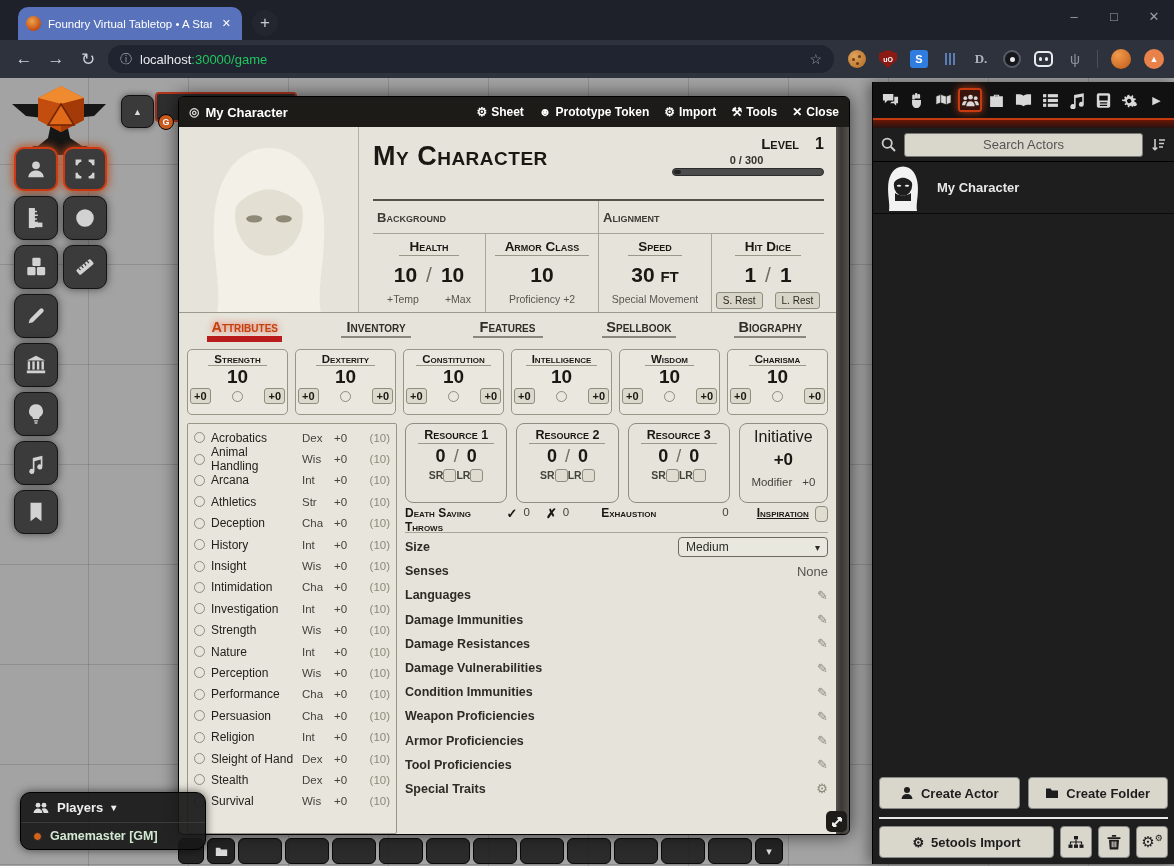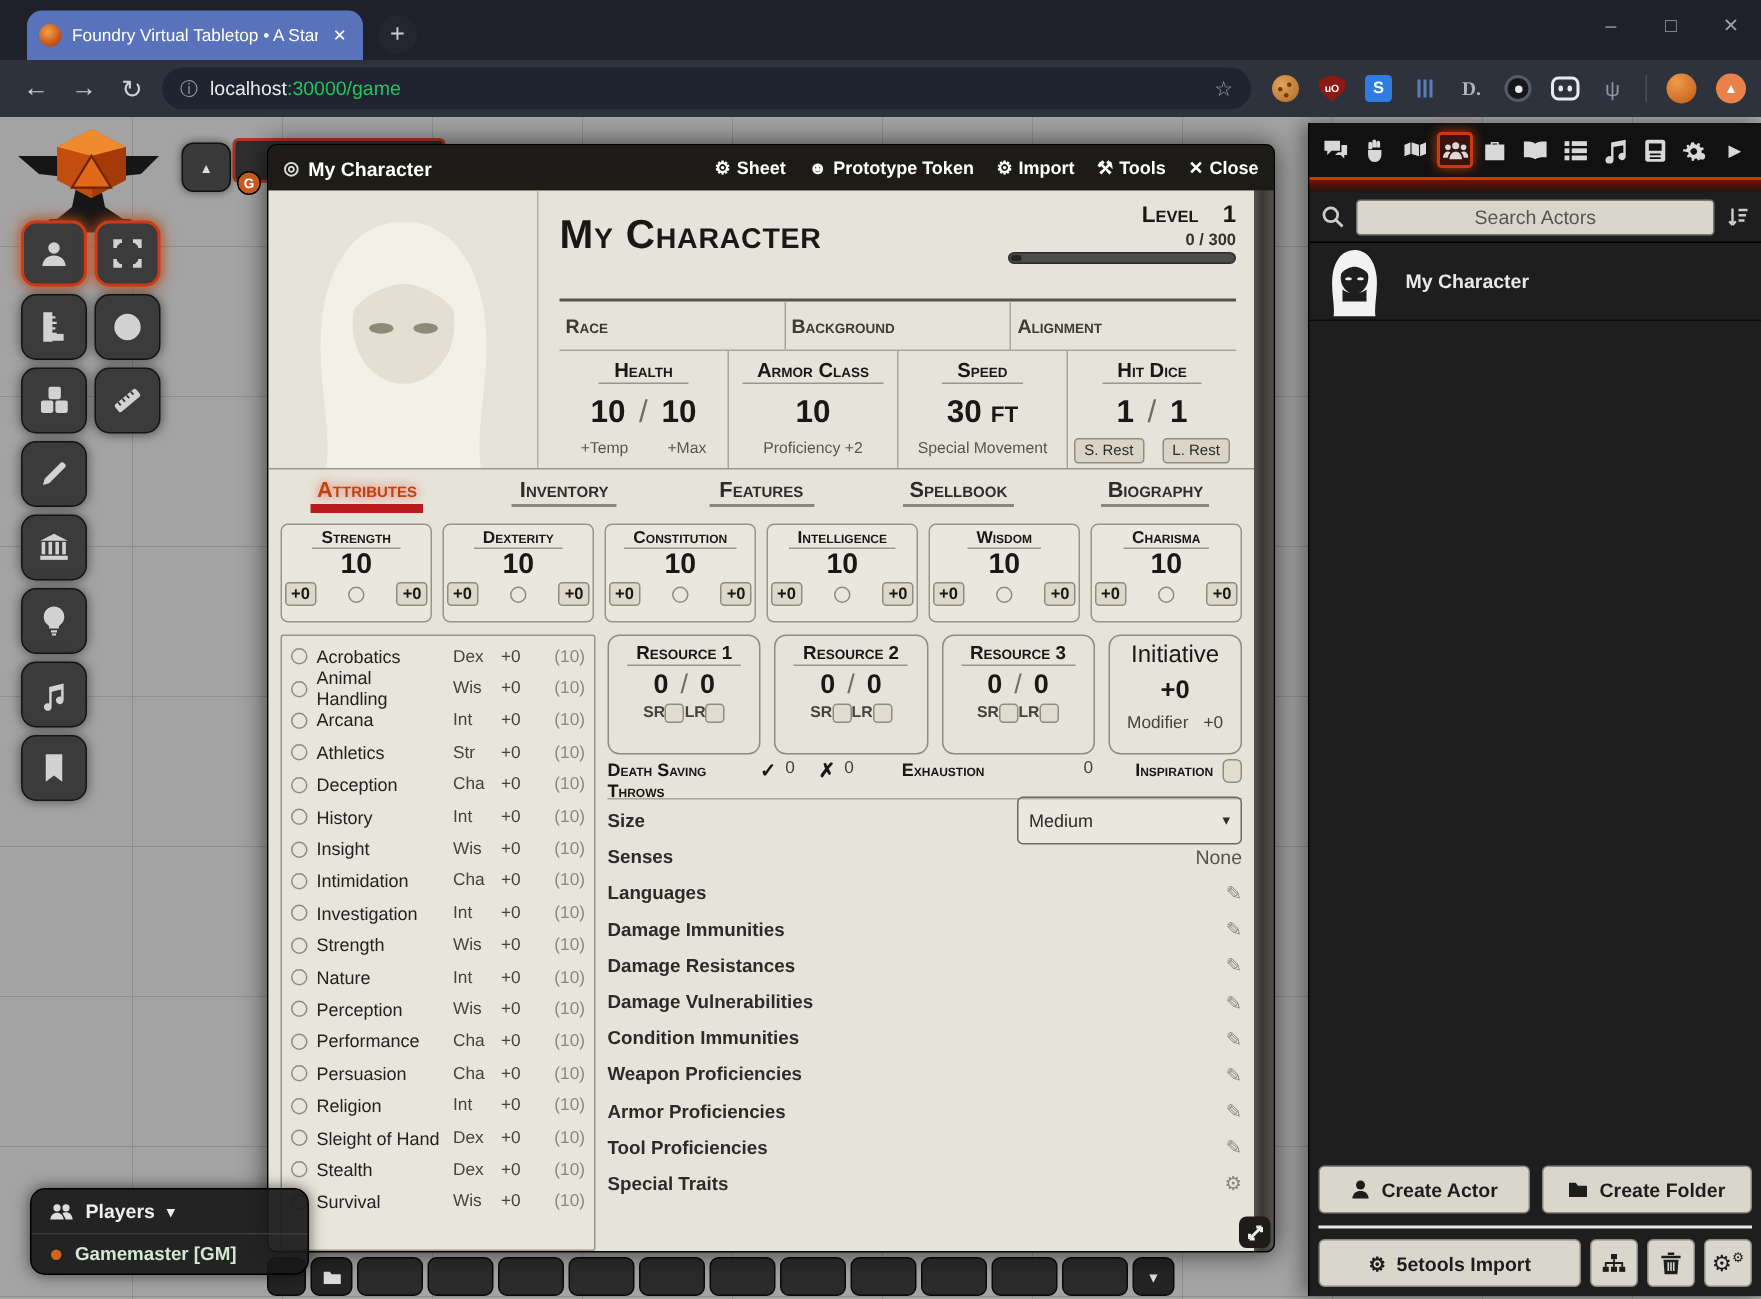--- a/index.html
+++ b/index.html
@@ -93,21 +93,21 @@
     display:flex;align-items:center;justify-content:center;}
   .resize svg{width:12px;height:12px;stroke:#eee;stroke-width:2;fill:none;}
 
   .caps{font-variant:small-caps;}
   .topsec{display:flex;height:186px;flex:none;border-bottom:1px solid #9c9a8d;}
   .portrait{width:180px;flex:none;border-right:1px solid #b5b2a3;display:flex;align-items:flex-end;justify-content:center;overflow:hidden;}
   .portrait svg{width:150px;height:170px;}
   .hdr-right{flex:1;display:flex;flex-direction:column;padding:8px 12px 0 14px;}
   .namerow{display:flex;align-items:flex-start;height:62px;}
   .cname{font-size:27px;font-weight:bold;font-variant:small-caps;letter-spacing:.5px;margin-top:6px;flex:1;}
-  .lvlbox{width:155px;text-align:right;}
+  .lvlbox{width:155px;text-align:center;}
   .lvlbox .lr{display:flex;justify-content:flex-end;align-items:baseline;gap:16px;font-weight:bold;}
   .lvlbox .ll{font-variant:small-caps;font-size:15px;}
   .lvlbox .lv{font-size:16px;}
   .lvlbox .xp{font-size:11px;font-weight:bold;color:#33322c;margin:1px 0 2px;}
   .xpbar{width:152px;height:8px;border:1px solid #2b2b2b;border-radius:4px;background:#4c4c4c;position:relative;margin-left:3px;}
   .xpbar i{position:absolute;left:1px;top:1px;width:7px;height:4px;background:#242424;border-radius:2px;}
   .namehr{height:2px;background:#55544a;margin-top:2px;}
   .identrow{display:flex;height:33px;border-bottom:1px solid #a8a699;}
   .identcell{flex:1;display:flex;align-items:center;padding-left:4px;border-right:1px solid #a8a699;
     font-variant:small-caps;font-weight:bold;font-size:13px;color:#3c3b34;}
@@ -156,27 +156,27 @@
   .initbox{flex:1;border:1px solid #8f8d80;border-radius:8px;display:flex;flex-direction:column;align-items:center;padding-top:4px;}
   .initbox .iv{font-size:17px;font-weight:bold;margin-top:4px;}
   .initbox .im{font-size:11.5px;color:#44433c;margin-top:6px;display:flex;gap:10px;}
 
   .deathrow{height:27px;flex:none;display:flex;border-bottom:1px solid #a8a699;margin-top:3px;font-size:11.5px;gap:6px;}
   .dl{font-variant:small-caps;font-weight:bold;font-size:12px;}
   .dmark{font-weight:bold;font-size:13px;margin-left:10px;}
   .dnum{color:#44433c;}
   .deathrow .exl{margin-left:26px;}
   .deathrow .exv{margin-left:60px;color:#44433c;}
-  .deathrow .inl{margin-left:22px;}
+  .deathrow .inl{margin-left:22px;text-decoration:underline;}
   .deathrow .ichk{margin-left:auto;width:16px;height:16px;border:1px solid #8f8d80;border-radius:4px;background:#e0ddd0;}
 
   .traits{flex:1;padding-top:2px;}
   .trow{display:flex;align-items:center;height:24.2px;font-size:12.5px;}
   .trow .tl{font-weight:bold;color:#2c2b25;flex:1;}
-  .trait-select{display:none;width:150px;height:32px;border:1px solid #6b6a60;border-radius:4px;padding:0 7px;font-size:12px;
+  .trait-select{display:none;width:150px;height:20px;border:1px solid #6b6a60;border-radius:4px;padding:0 7px;font-size:12px;
     align-items:center;justify-content:space-between;color:#2c2b25;background:rgba(255,255,255,.15);}
   .trait-select:not(:empty){display:flex;}
   .trait-select:not(:empty)::after{content:"▾";font-size:10px;color:#2c2b25;}
   .trait-value{display:none;font-size:13px;color:#55544c;}
   .trait-value:not(:empty){display:block;}
   .trait-icon{display:none;font-size:13px;color:#8b887b;}
   .trait-icon:not(:empty){display:block;}
 
   
   .sidebar{position:absolute;right:0;top:82px;width:302px;height:782px;background:#1e1e1e;z-index:20;border-left:1px solid #000;
@@ -436,23 +436,20 @@
                 </div>
             <div class="xp">0 / 300</div>
             <div class="xpbar">
                   <i></i>
                 </div>
           </div>
         </div>
         <div class="namehr"></div>
         <div class="identrow">
 
-        <div class="identcell">
-                <span>Race</span>
-              </div>
               <div class="identcell">
                 <span>Background</span>
               </div>
               <div class="identcell">
                 <span>Alignment</span>
               </div>
             </div>
         <div class="statsrow">
           <div class="statcell">
             <span class="stitle">Health</span>

